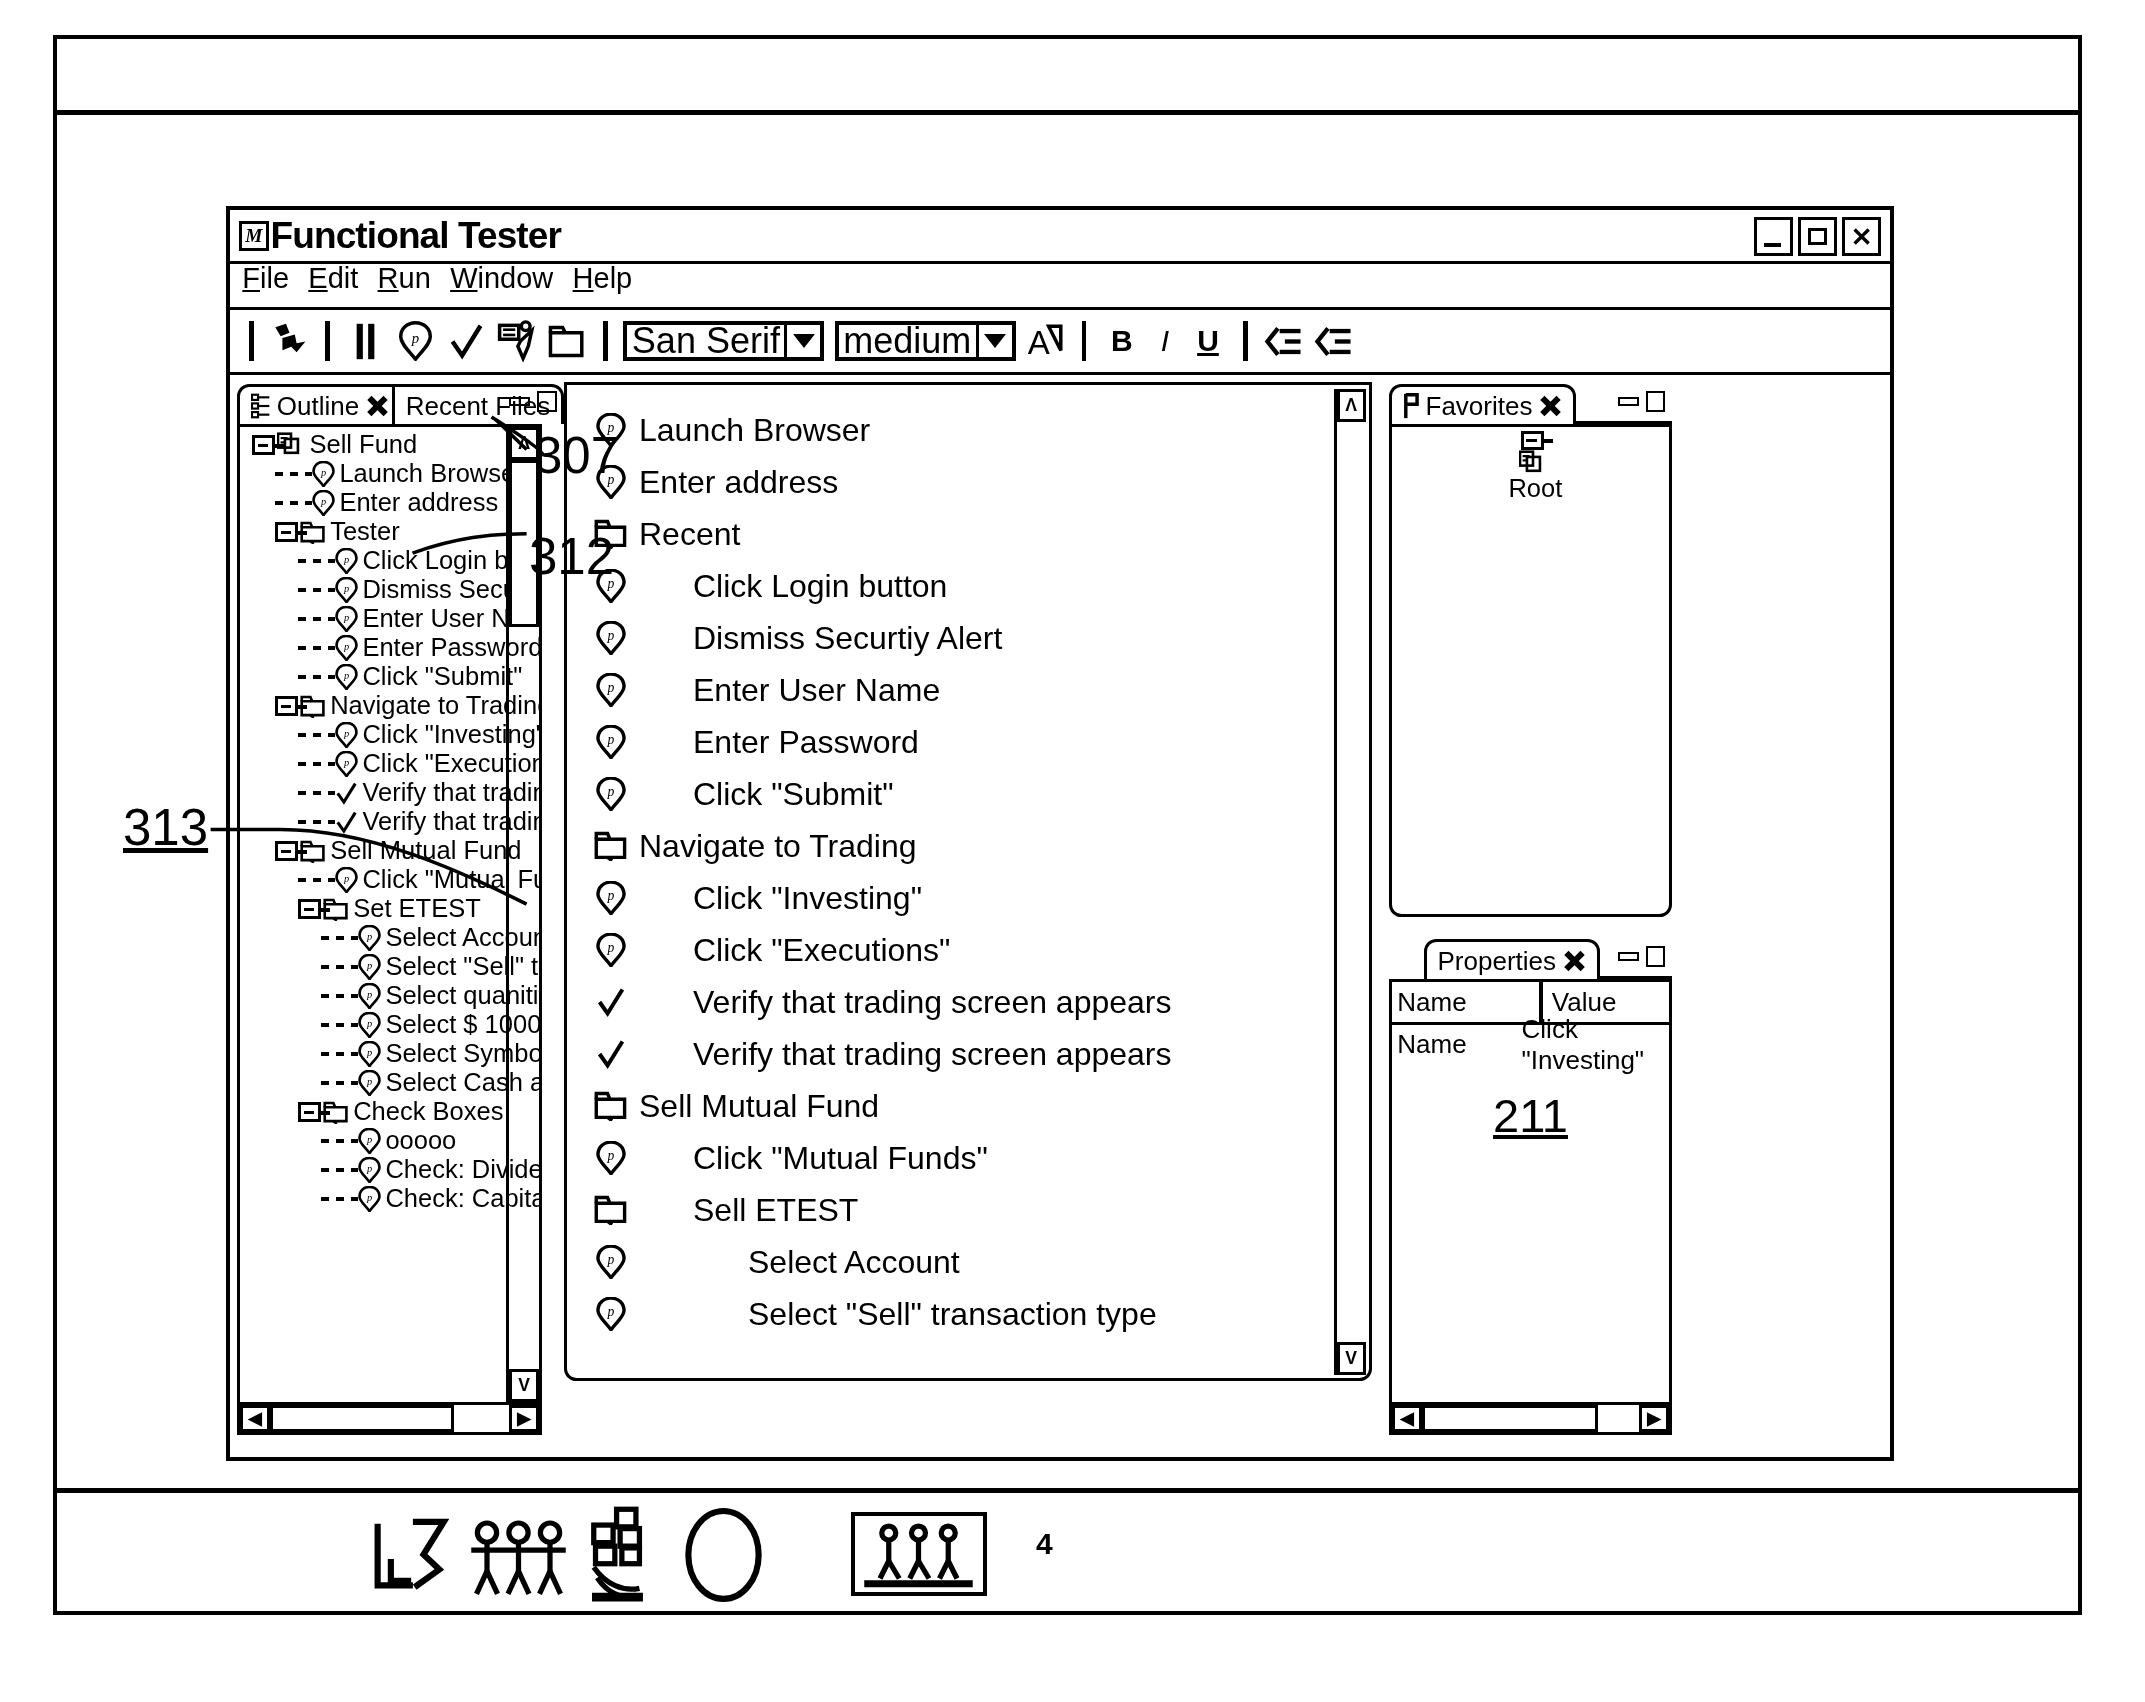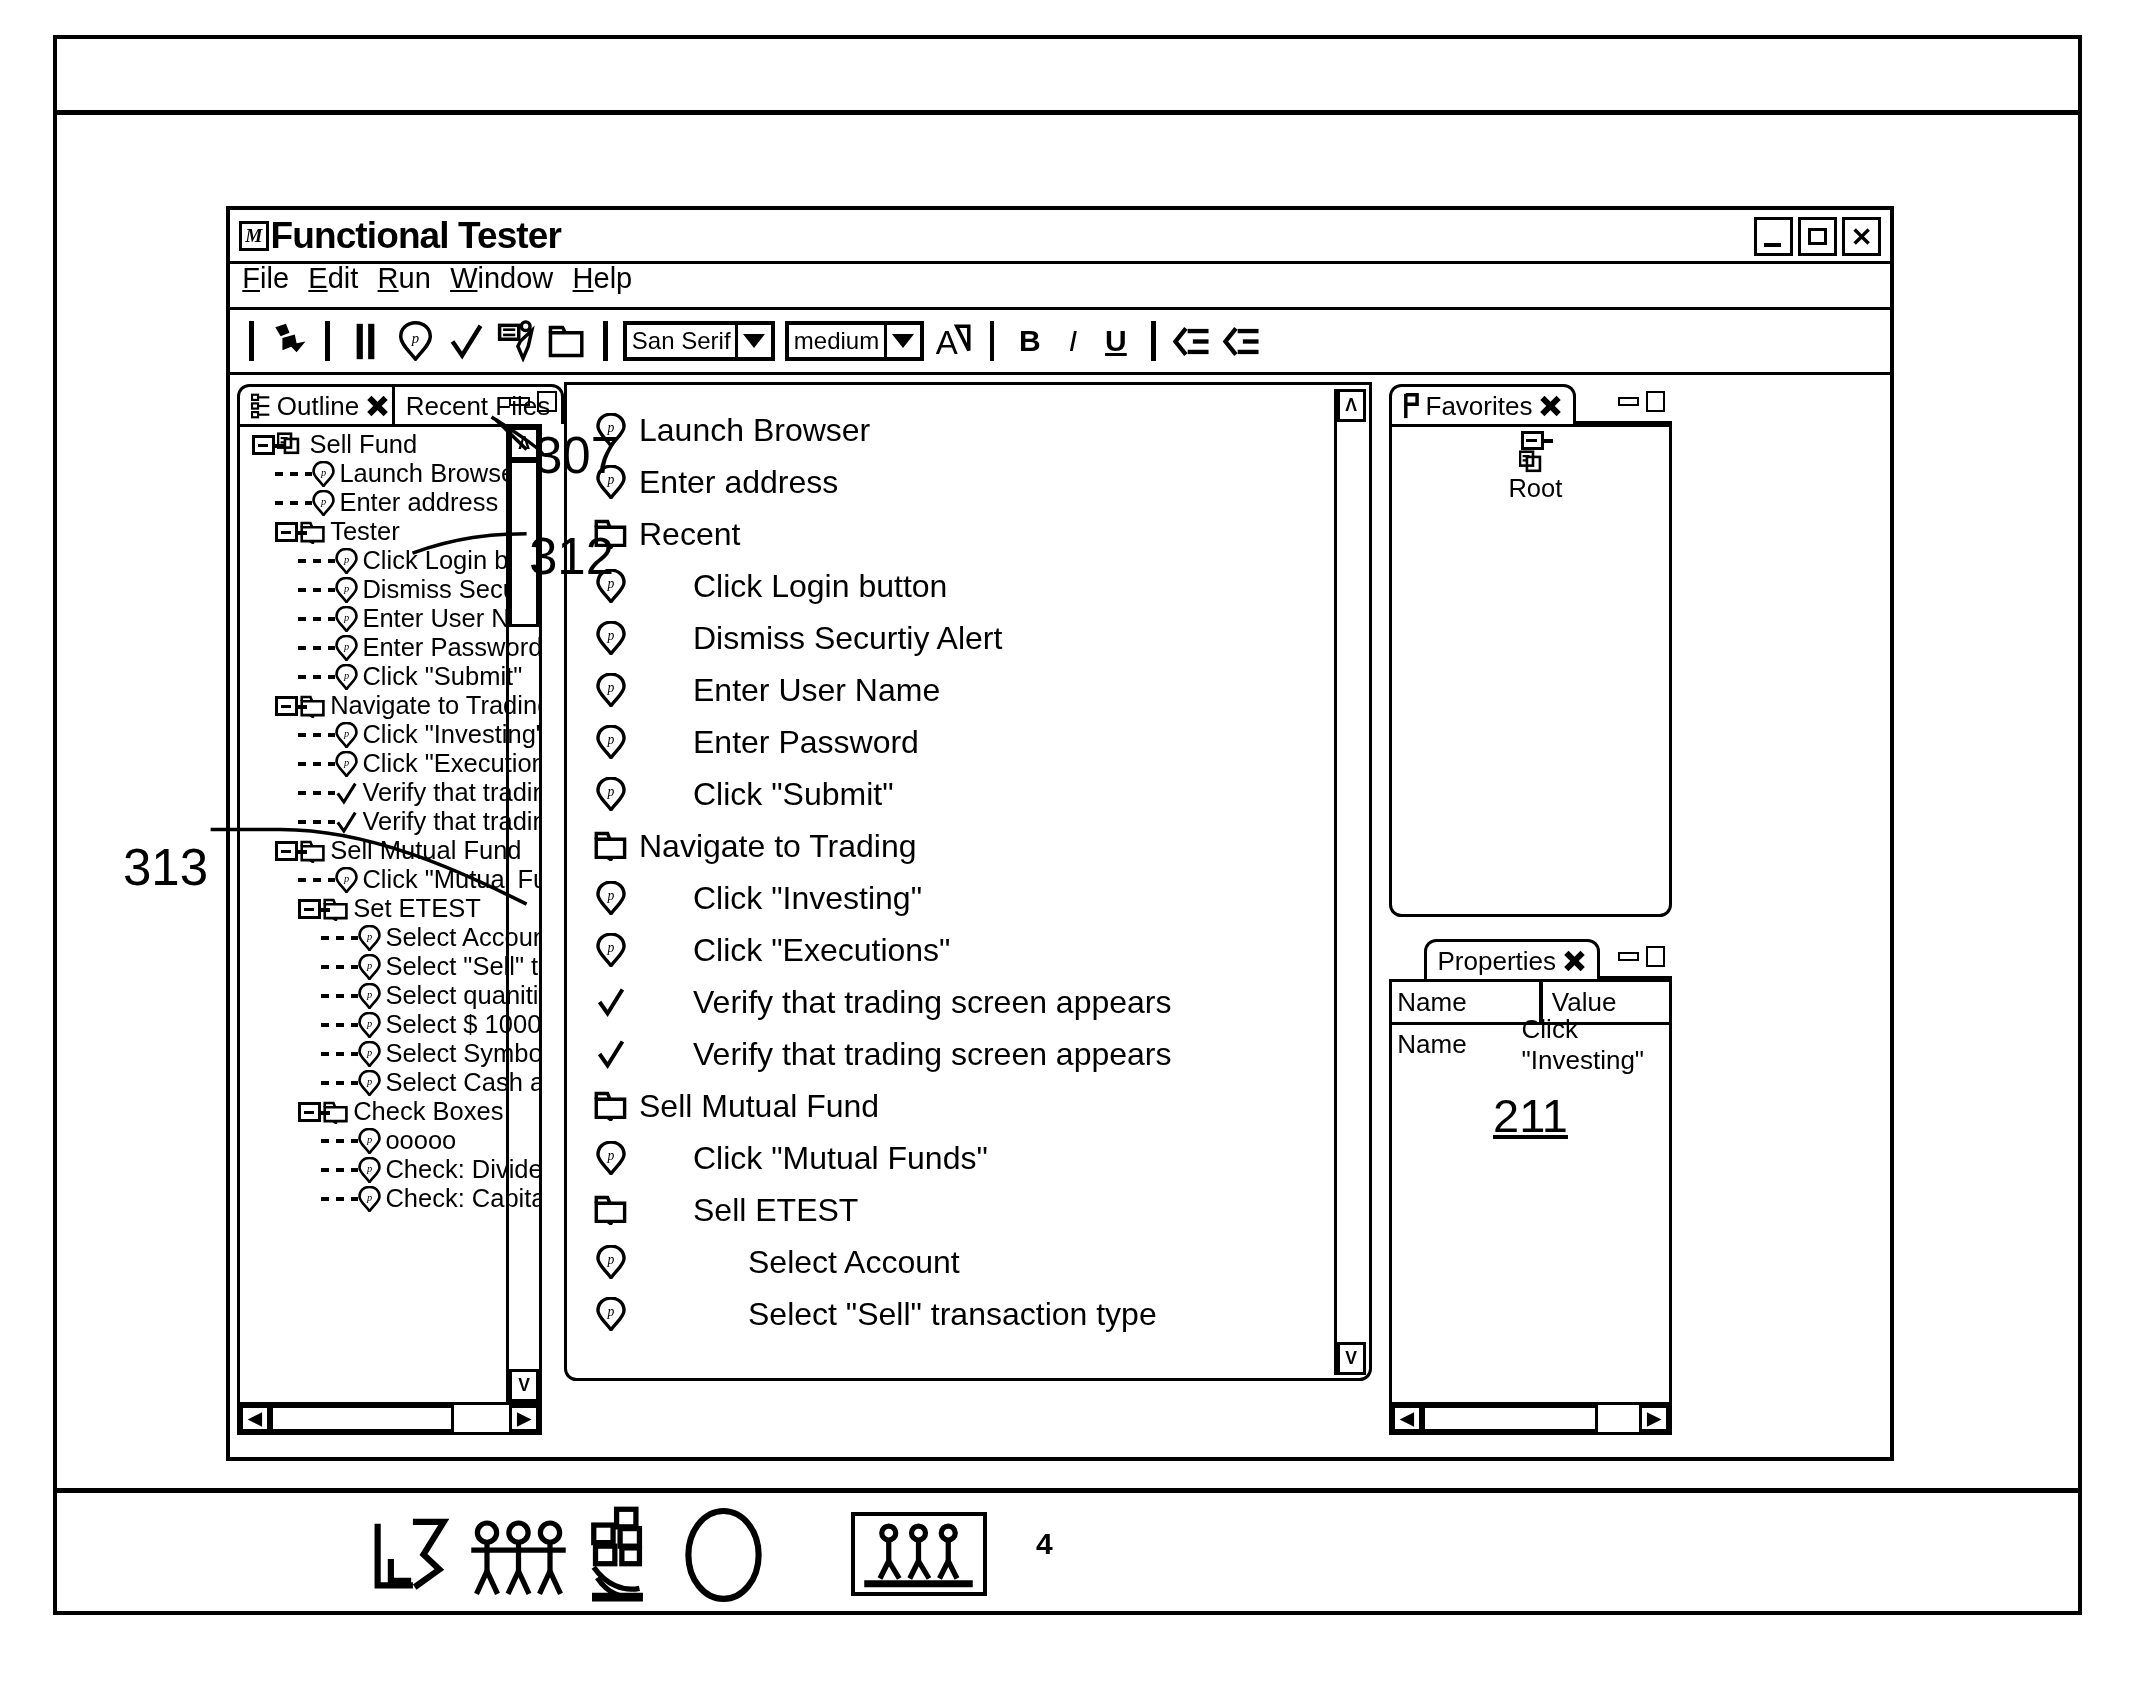--- a/index.html
+++ b/index.html
@@ -175,21 +175,21 @@
   .tb-text.under { text-decoration: underline; }
   .combo {
     display: flex;
     align-items: stretch;
     border: 4.4px solid #000;
     height: 40px;
     box-sizing: border-box;
     background: #fff;
   }
   .combo .cval {
-    font-size: 24px;
+    font-size: 36px;
     line-height: 32px;
     padding: 0 4.4px;
     white-space: nowrap;
   }
   .combo .carrow {
     border-left: 3.5px solid #000;
     width: 33px;
     display: flex;
     align-items: center;
     justify-content: center;
@@ -1156,21 +1156,21 @@
 
 <svg style="position:absolute; left:0; top:0; width:2145px; height:1703px; pointer-events:none;" viewBox="0 0 2444 1940" width="2145" height="1703">
   <path d="M560 475 C 600 500, 620 515, 620 520" fill="none" stroke="#000" stroke-width="4"></path>
   <path d="M565 478 L 600 512" fill="none" stroke="#000" stroke-width="4"></path>
   <path d="M470 630 C 520 612, 560 608, 600 608" fill="none" stroke="#000" stroke-width="4"></path>
   <path d="M240 945 L 320 945 C 420 945, 520 990, 600 1030" fill="none" stroke="#000" stroke-width="4"></path>
 </svg>
 
 <span class="callout" style="left:534px; top:430px;">307</span>
 <span class="callout" style="left:529px; top:531px;">312</span>
-<span class="callout" style="left:123px; top:842px;">313</span>
+<span class="callout" style="left:123px; top:802px;text-decoration:underline;">313</span>
 
 <div id="footer-row">
   <span style="margin-left:307px;">
     <svg width="97" height="97" viewBox="0 0 110 110">
       <path d="M20 20 L20 90 L60 90" fill="none" stroke="#000" stroke-width="7"></path>
       <path d="M35 60 L35 85 L58 85" fill="none" stroke="#000" stroke-width="7"></path>
       <path d="M60 18 L95 18 L72 55 L90 72 L62 92" fill="none" stroke="#000" stroke-width="7"></path>
     </svg>
   </span>
   <span style="margin-left:8.8px;">

